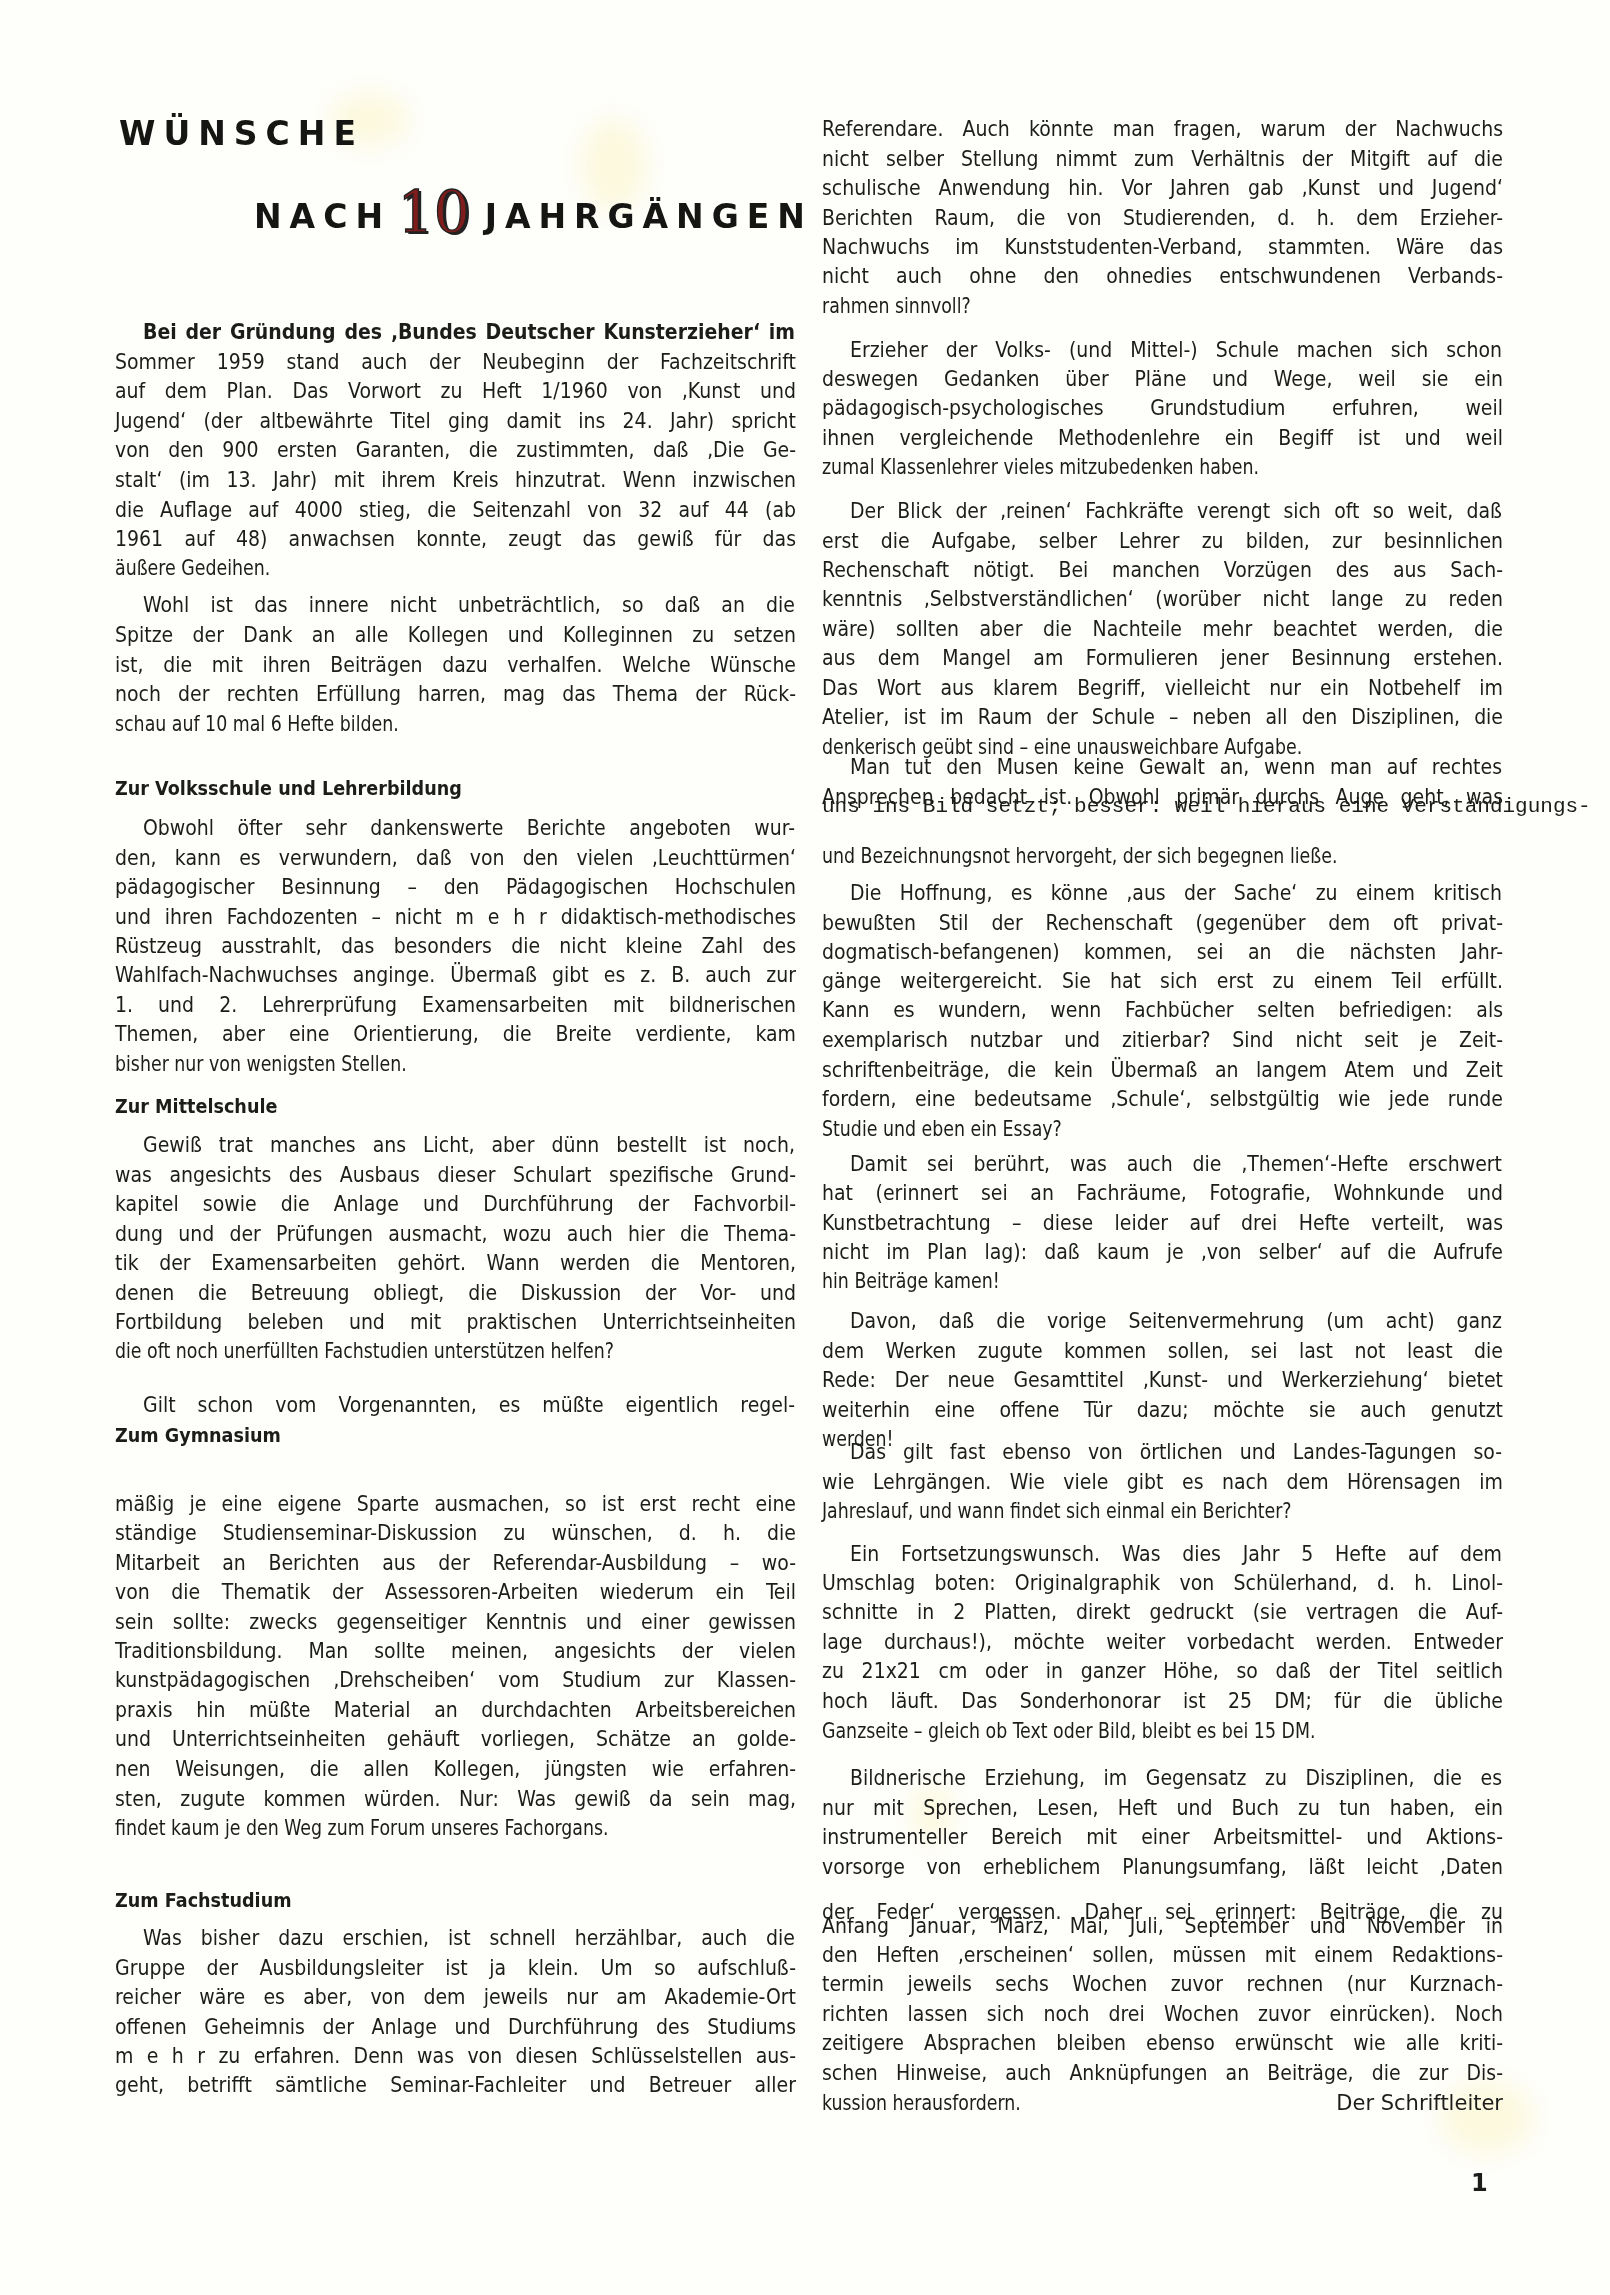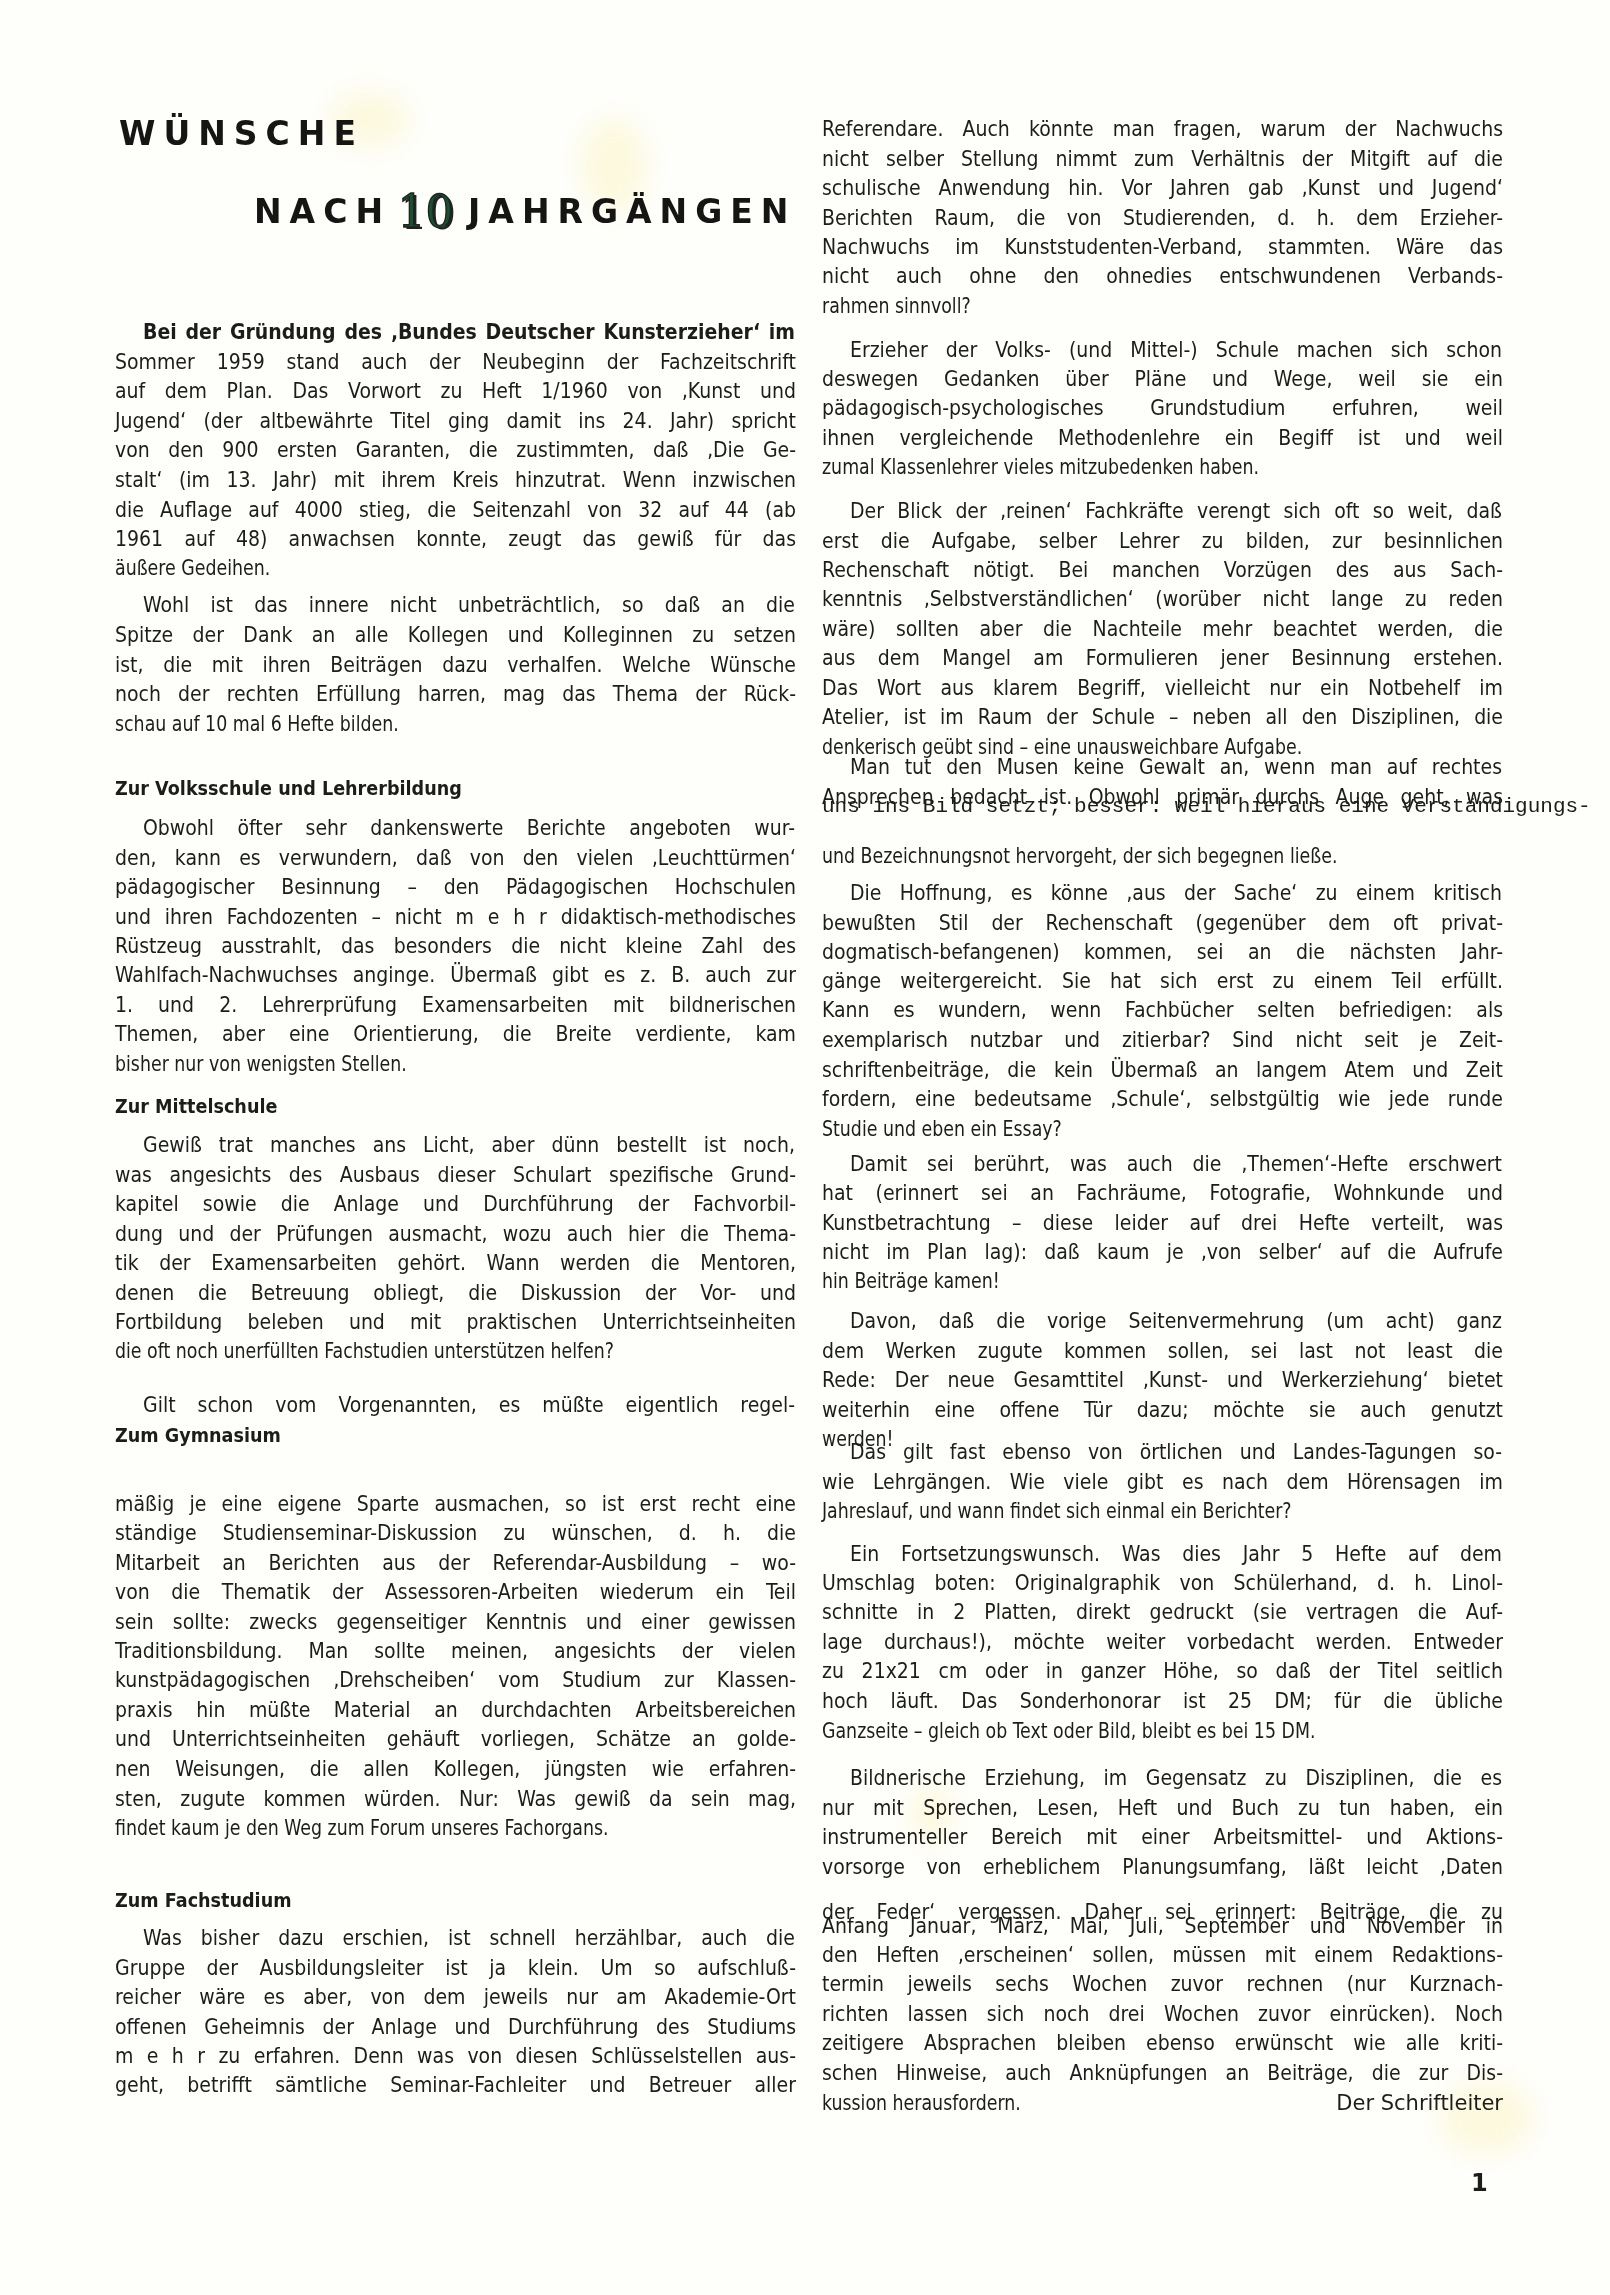--- a/index.html
+++ b/index.html
@@ -9,21 +9,21 @@
     font-family: "DejaVu Sans", "Liberation Sans", sans-serif;
     color: #1c1c1a;
   }
   .stain { position: absolute; border-radius: 50%; background: rgba(250, 240, 170, 0.35); filter: blur(12px); }
   .title-line {
     position: absolute; font-family: "DejaVu Sans", sans-serif; font-weight: bold;
     letter-spacing: 8px; font-size: 33px; line-height: 40px; color: #151513;
   }
   .title-num {
     font-family: "DejaVu Serif", "Liberation Serif", serif; font-weight: normal;
-    font-size: 44px; letter-spacing: 0; color: #14532d;
+    font-size: 57px; letter-spacing: 0; color: #7f1d1d;
     -webkit-text-stroke: 1.3px #222; vertical-align: -4px; margin: 0 14.5px 0 6.6px;
     text-shadow: 2.6px 2px 0 #222;
   }
   .col { position: absolute; width: 681px; }
   .col-left { left: 115px; top: 0; }
   .col-right { left: 822px; top: 0; }
   .ln {
     position: absolute; left: 0; width: 681px; height: 29px;
     font-size: 21px; line-height: 29px; white-space: nowrap;
     text-align: justify; text-align-last: justify;

